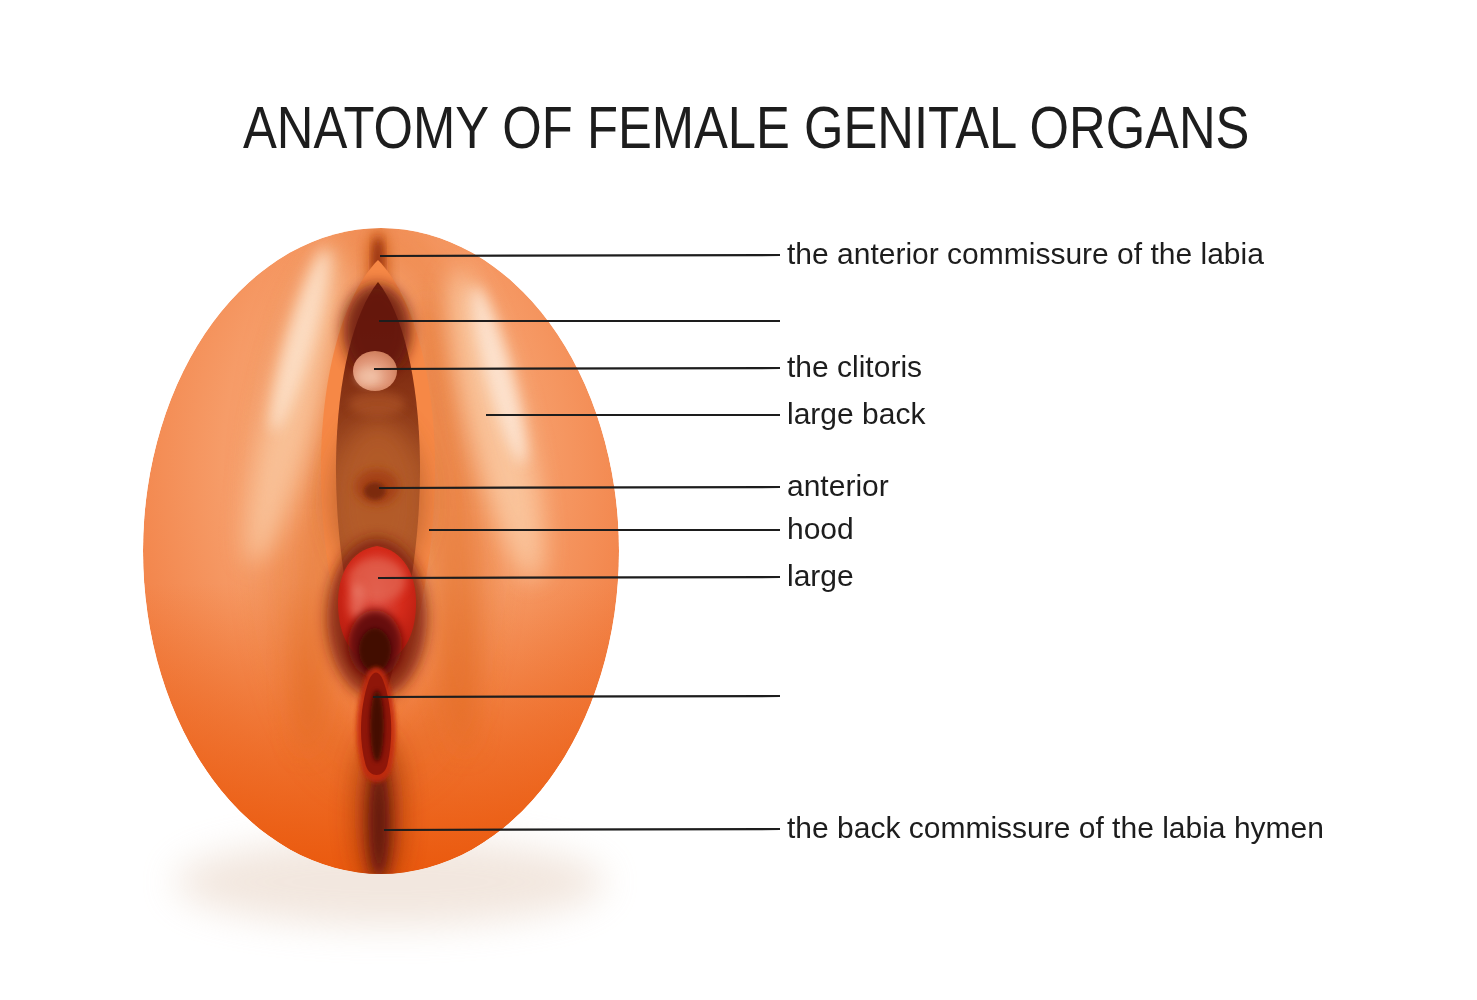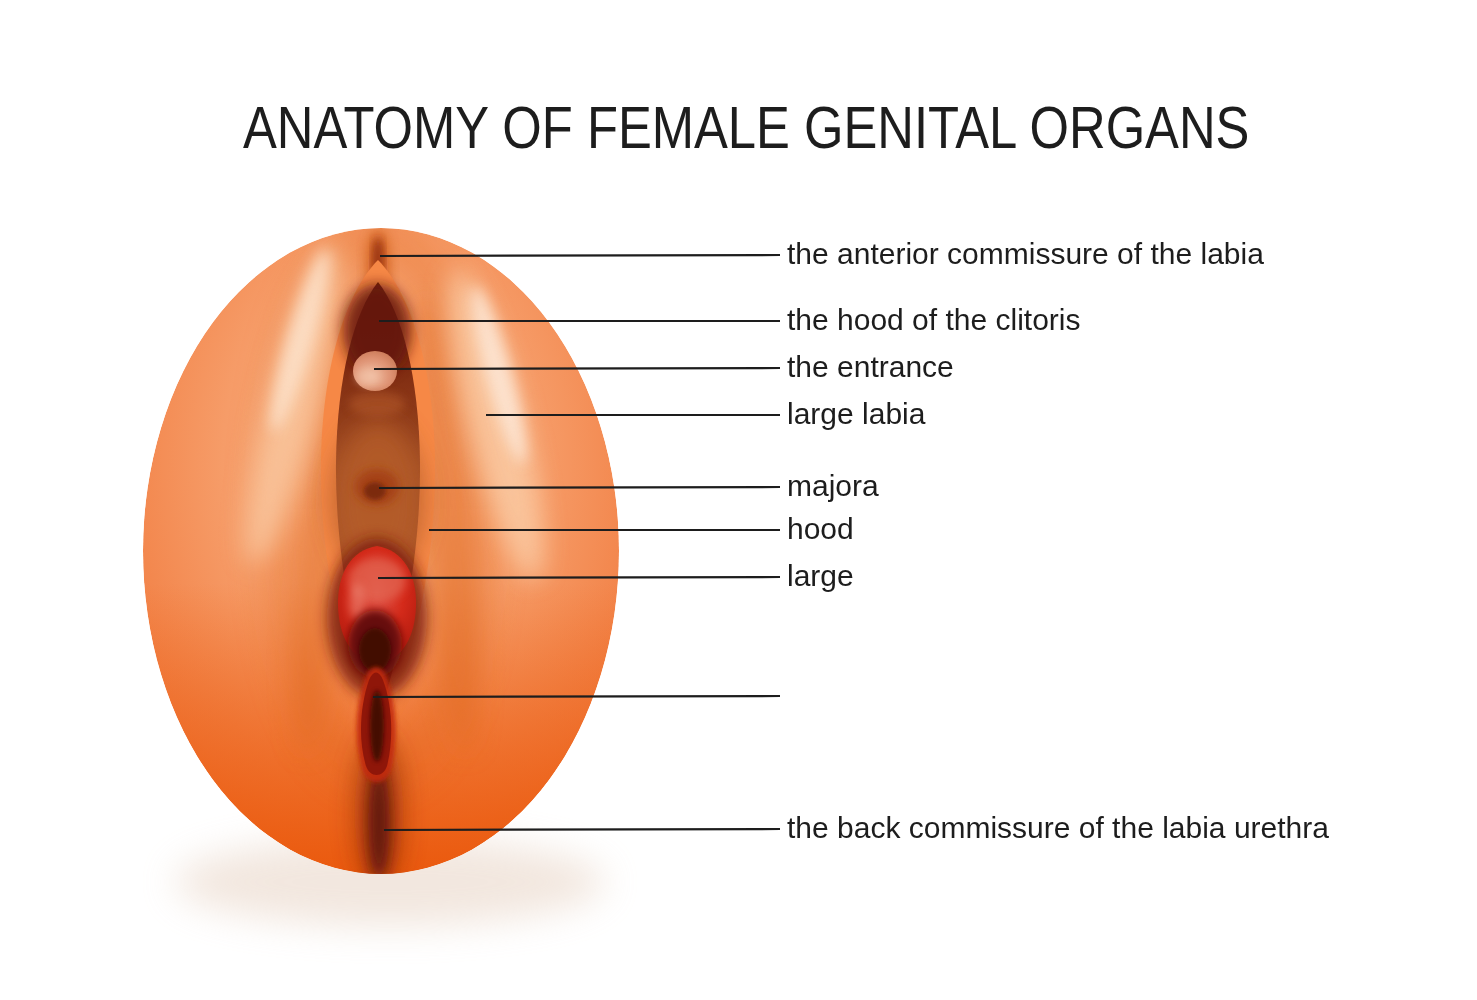--- a/index.html
+++ b/index.html
@@ -186,21 +186,20 @@
       <line x1="486" y1="415" x2="780" y2="415"></line>
       <line x1="379" y1="488" x2="780" y2="487"></line>
       <line x1="429" y1="530" x2="780" y2="530"></line>
       <line x1="378" y1="578" x2="780" y2="577"></line>
       <line x1="373" y1="697" x2="780" y2="696"></line>
       <line x1="384" y1="830" x2="780" y2="829"></line>
     </g>
   </svg>
 
   <div class="label" style="top:255px">the anterior commissure of the labia</div>
-  <div class="label" style="top:321px">the hood of the clitoris</div>
-  <div class="label" style="top:368px">the entrance</div>
-  <div class="label" style="top:415px">large labia</div>
-  <div class="label" style="top:487px">majora</div>
+  <div class="label" style="top:368px">the clitoris</div>
+  <div class="label" style="top:415px">large back</div>
+  <div class="label" style="top:487px">anterior</div>
   <div class="label" style="top:530px">hood</div>
   <div class="label" style="top:577px">large</div>
-  <div class="label" style="top:829px">the back commissure of the labia urethra</div>
+  <div class="label" style="top:829px">the back commissure of the labia hymen</div>
 
 </div>
 
 </body></html>

